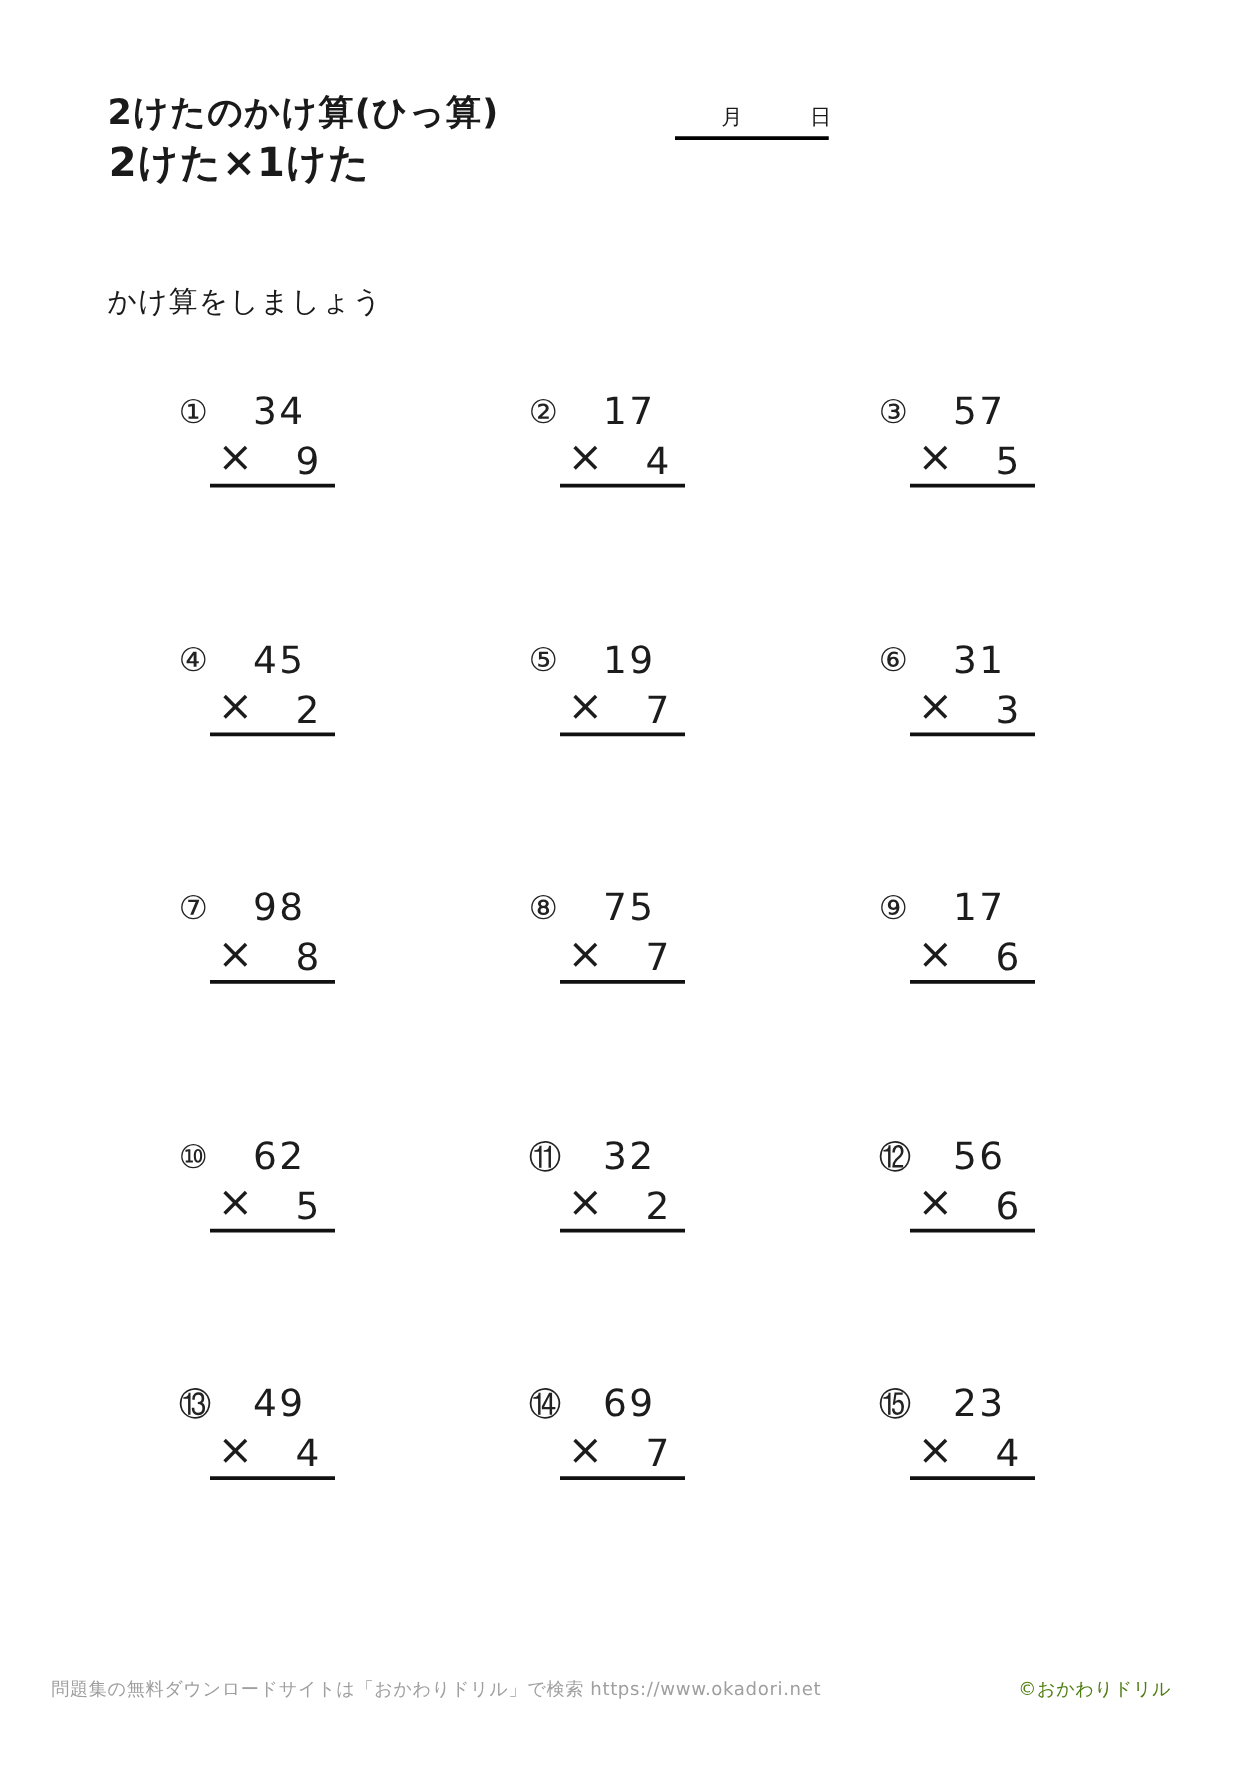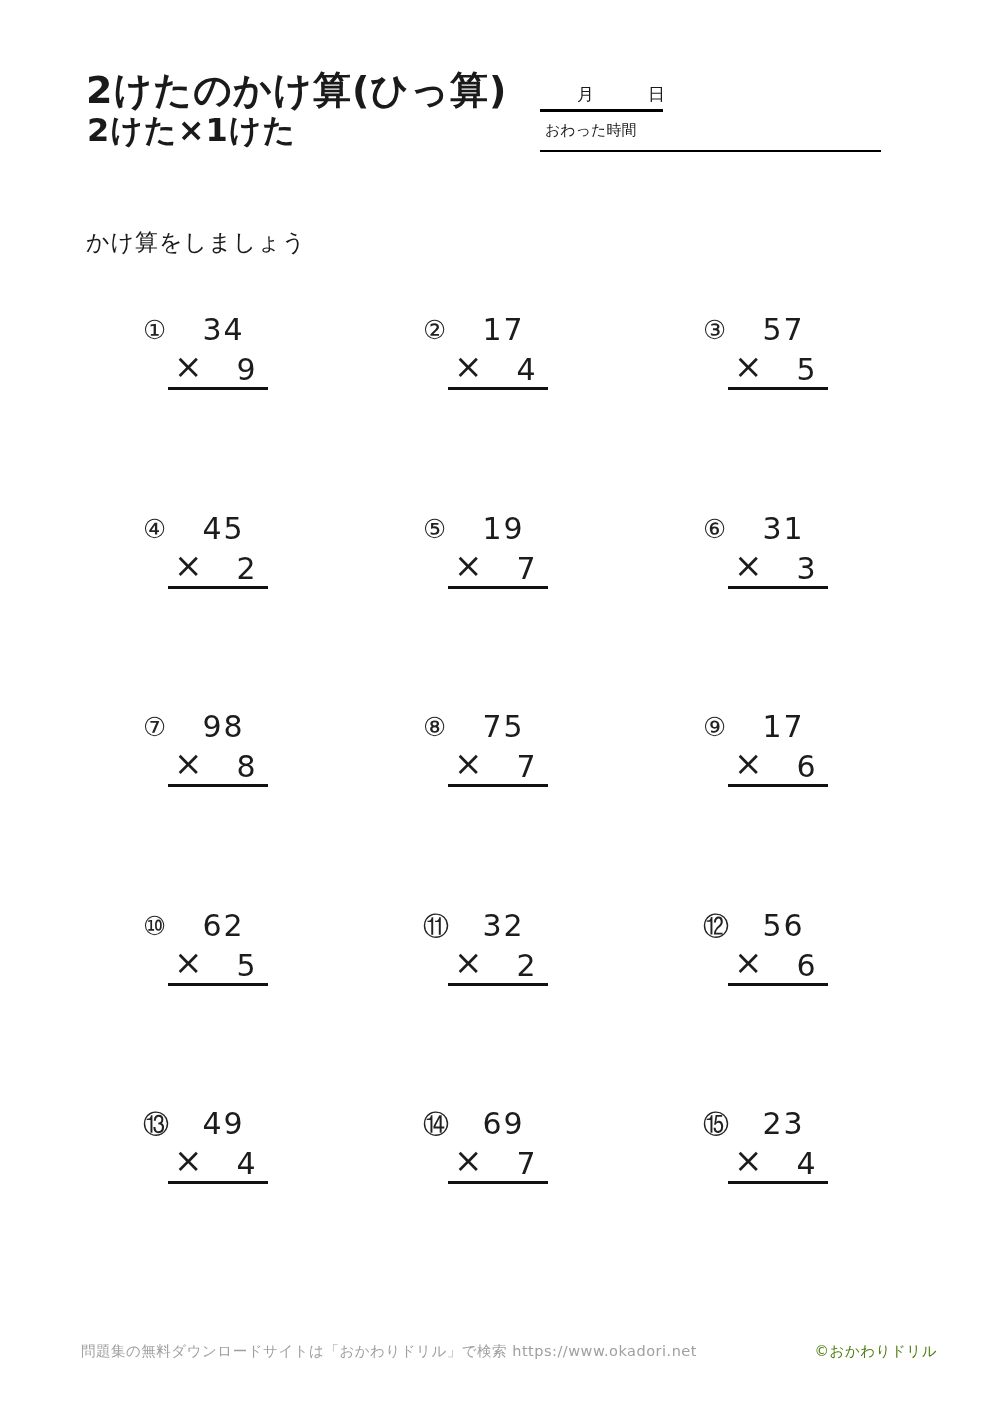--- a/index.html
+++ b/index.html
@@ -8,21 +8,21 @@
     width: 1000px; height: 1415px;
     position: relative;
     font-family: "DejaVu Sans", "Liberation Sans", sans-serif;
     color: #1a1a1a;
     overflow: hidden;
   }
 
   
   .title {
     position: absolute; left: 86px; top: 70px;
-    font-size: 38px; font-weight: 600; line-height: 40px;
+    font-size: 28px; font-weight: 600; line-height: 40px;
     letter-spacing: 1px; color: #1a1a1a;
   }
   .subtitle {
     position: absolute; left: 87px; top: 116px;
     font-size: 32px; font-weight: 600; line-height: 28px;
     letter-spacing: 1px;
   }
   .instruction {
     position: absolute; left: 86px; top: 228px;
     font-size: 23px; font-weight: 400; line-height: 28px;
@@ -68,43 +68,40 @@
   .p-mult { left: 92px; top: 40px; }
   .p-line {
     position: absolute; left: 25px; top: 69px;
     width: 100px; height: 0;
     border-top: 3px solid #111;
   }
 
   
   .footer-left {
     position: absolute; left: 41px; top: 1342px;
-    font-size: 14.5px; color: #9f9f9f; letter-spacing: 0.5px; margin-left: 40px;
+    font-size: 14.5px; color: #9f9f9f; letter-spacing: 0.5px;
   }
   .footer-right {
     position: absolute; right: 63px; top: 1342px;
     font-size: 14.5px; color: #4d7c0f; letter-spacing: 0.5px;
   }
 </style>
 </head>
 <body>
 
 <div>
 
   <h1 class="title">2けたのかけ算(ひっ算)</h1>
   <h2 class="subtitle">2けた×1けた</h2>
   <p class="instruction">かけ算をしましょう</p>
 
   <div class="infobox">
     <div class="date-row">
       <span class="date-month">月</span>
       <span class="date-day">日</span>
-    </div>
-    <div class="info-row">
-      <span>おわった時間</span>
     </div>
   </div>
 
   <div class="problems">
       <div class="problem" style="left: 0px; top: 0px;">
       <span class="p-num">①</span>
       <span class="p-digit p-tens">3</span>
       <span class="p-digit p-ones">4</span>
       <span class="p-times">×</span>
       <span class="p-digit p-mult">9</span>

